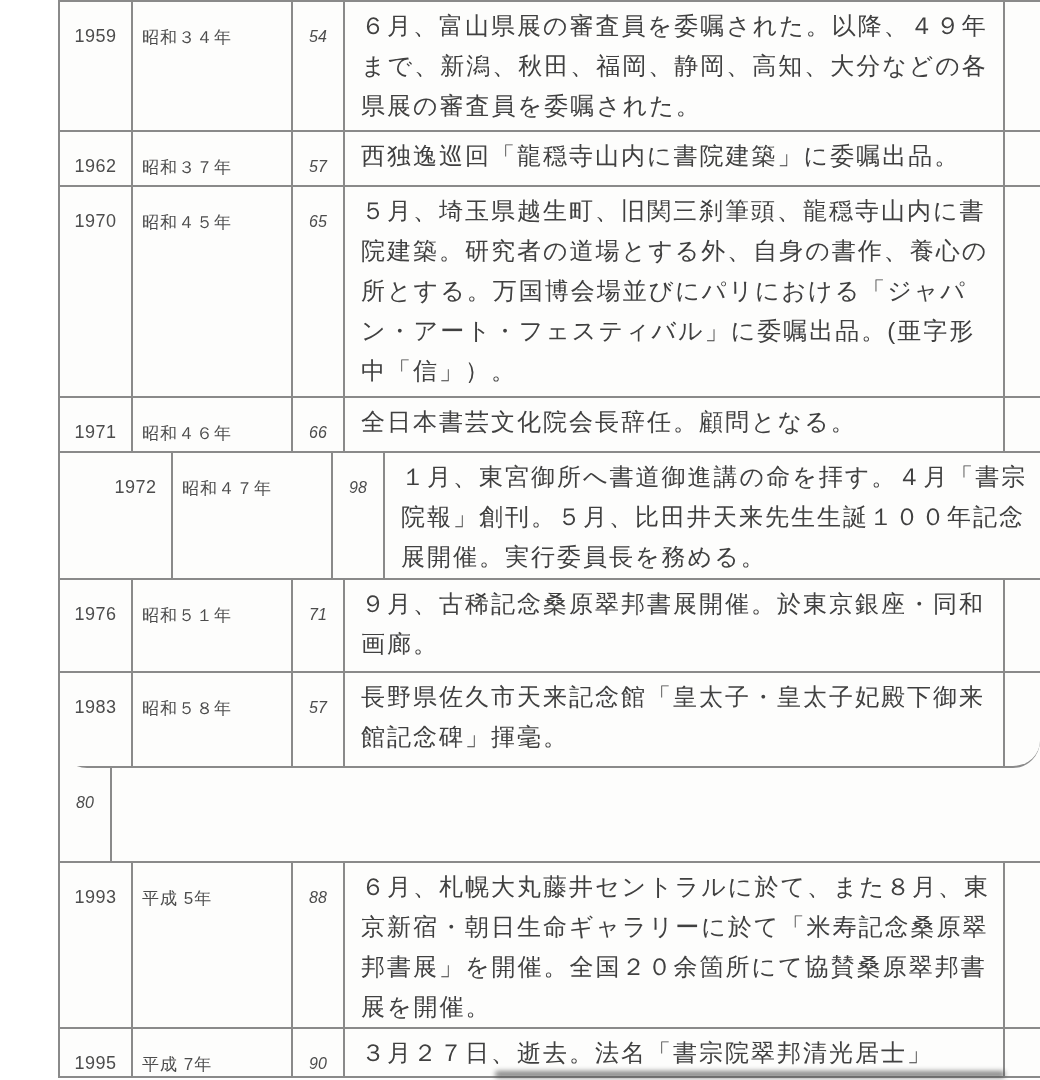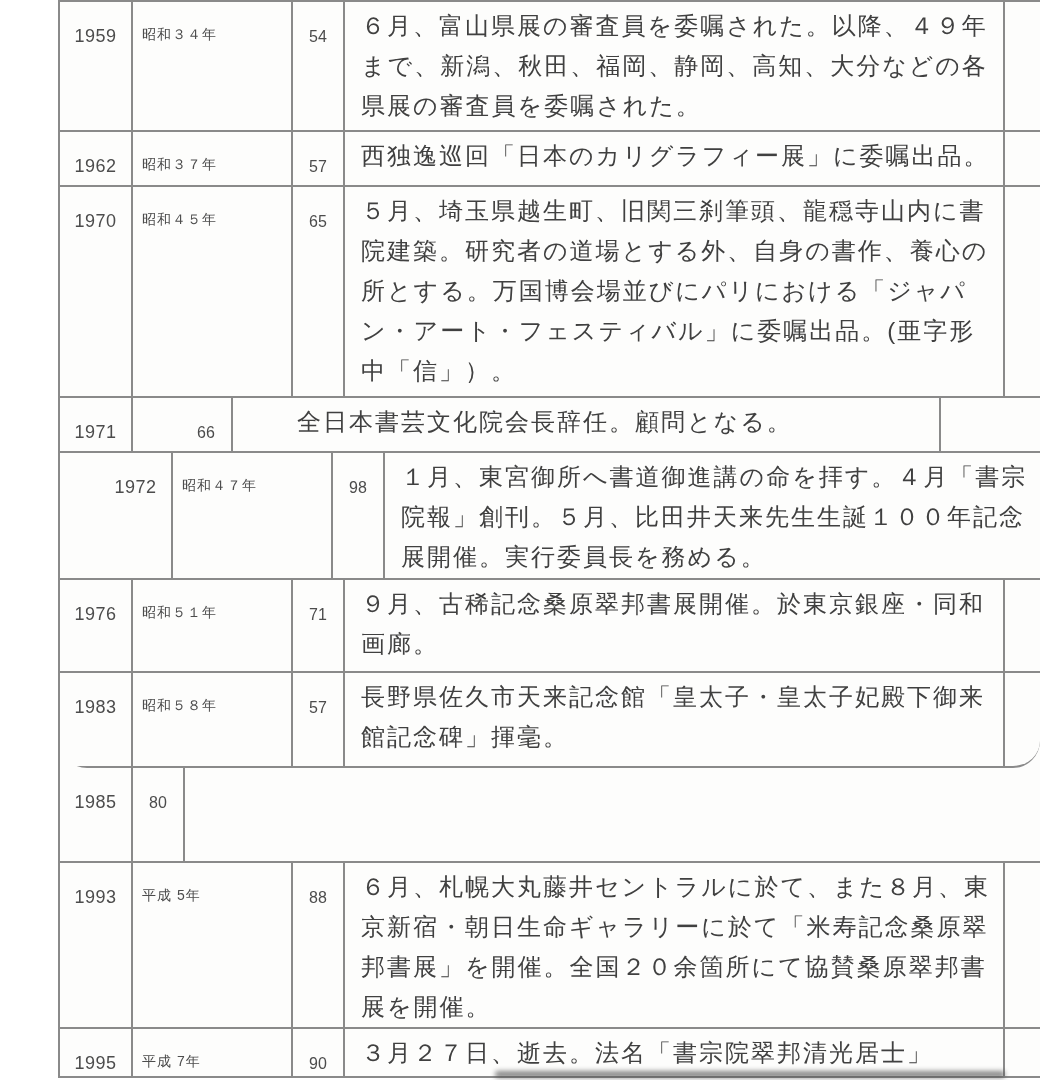--- a/index.html
+++ b/index.html
@@ -20,25 +20,25 @@
     background:var(--cell-bg);
   }
   .row{display:flex;border-bottom:2px solid var(--border);}
   .cell{border-right:2px solid var(--border);background:var(--cell-bg);}
   .cell.year{
     width:73px;flex:0 0 73px;text-align:center;
     padding-top:24px;font-size:18px;letter-spacing:.5px;color:var(--meta-text);
   }
   .cell.era{
     width:160px;flex:0 0 160px;
-    padding:24px 4px 0 9px;font-size:14px;letter-spacing:1px;color:var(--meta-text);
+    padding:24px 4px 0 9px;font-size:17px;letter-spacing:1px;color:var(--meta-text);
   }
   .cell.age{
     width:52px;flex:0 0 52px;text-align:center;
-    padding-top:26px;font-size:16px;color:var(--meta-text);
+    padding-top:26px;font-size:16px;color:var(--meta-text);font-style:italic;
   }
   .cell.events{
     width:660px;flex:0 0 660px;
     padding:4px 12px 0 16px;
     font-size:24px;line-height:40px;letter-spacing:2px;
     color:var(--text);
     word-break:normal;overflow-wrap:break-word;
   }
   
   .bottom-smear{
@@ -55,32 +55,33 @@
     <div class="cell year">1959</div>
     <div class="cell era">昭和３４年</div>
     <div class="cell age">54</div>
     <div class="cell events">６月、富山県展の審査員を委嘱された。以降、４９年まで、新潟、秋田、福岡、静岡、高知、大分などの各県展の審査員を委嘱された。</div>
   </div>
 
   <div class="row" style="min-height: 55px;">
     <div class="cell year">1962</div>
     <div class="cell era">昭和３７年</div>
     <div class="cell age">57</div>
-    <div class="cell events">西独逸巡回「日本のカリグラフィー展」に委嘱出品。</div>
+    <div class="cell events">西独逸巡回「龍穏寺山内に書院建築」に委嘱出品。</div>
   </div>
 
   <div class="row" style="min-height: 211px;">
     <div class="cell year">1970</div>
     <div class="cell era">昭和４５年</div>
     <div class="cell age">65</div>
     <div class="cell events">５月、埼玉県越生町、旧関三刹筆頭、龍穏寺山内に書院建築。研究者の道場とする外、自身の書作、養心の所とする。万国博会場並びにパリにおける「ジャパン・アート・フェスティバル」に委嘱出品。(亜字形中「信」）。</div>
   </div>
 
-  <div class="row" style="min-height: 55px; gap: 48px;">
+  <div class="row" style="min-height: 55px;">
     <div class="cell year">1971</div>
+    <div class="cell era">昭和４６年</div>
     <div class="cell age">66</div>
     <div class="cell events">全日本書芸文化院会長辞任。顧問となる。</div>
   </div>
 
   <div class="row" style="min-height: 127px; padding-left: 40px;">
     <div class="cell year">1972</div>
     <div class="cell era">昭和４７年</div>
     <div class="cell age">98</div>
     <div class="cell events">１月、東宮御所へ書道御進講の命を拝す。４月「書宗院報」創刊。５月、比田井天来先生生誕１００年記念展開催。実行委員長を務める。</div>
   </div>
@@ -93,21 +94,20 @@
   </div>
 
   <div class="row" style="min-height: 95px; border-radius: 27px;">
     <div class="cell year">1983</div>
     <div class="cell era">昭和５８年</div>
     <div class="cell age">57</div>
     <div class="cell events">長野県佐久市天来記念館「皇太子・皇太子妃殿下御来館記念碑」揮毫。</div>
   </div>
 
   <div class="row" style="min-height: 95px;">
-    <div class="cell year">1985</div>
     <div class="cell age">80</div>
   </div>
 
   <div class="row" style="min-height: 166px;">
     <div class="cell year">1993</div>
     <div class="cell era">平成 5年</div>
     <div class="cell age">88</div>
     <div class="cell events">６月、札幌大丸藤井セントラルに於て、また８月、東京新宿・朝日生命ギャラリーに於て「米寿記念桑原翠邦書展」を開催。全国２０余箇所にて協賛桑原翠邦書展を開催。</div>
   </div>
 

